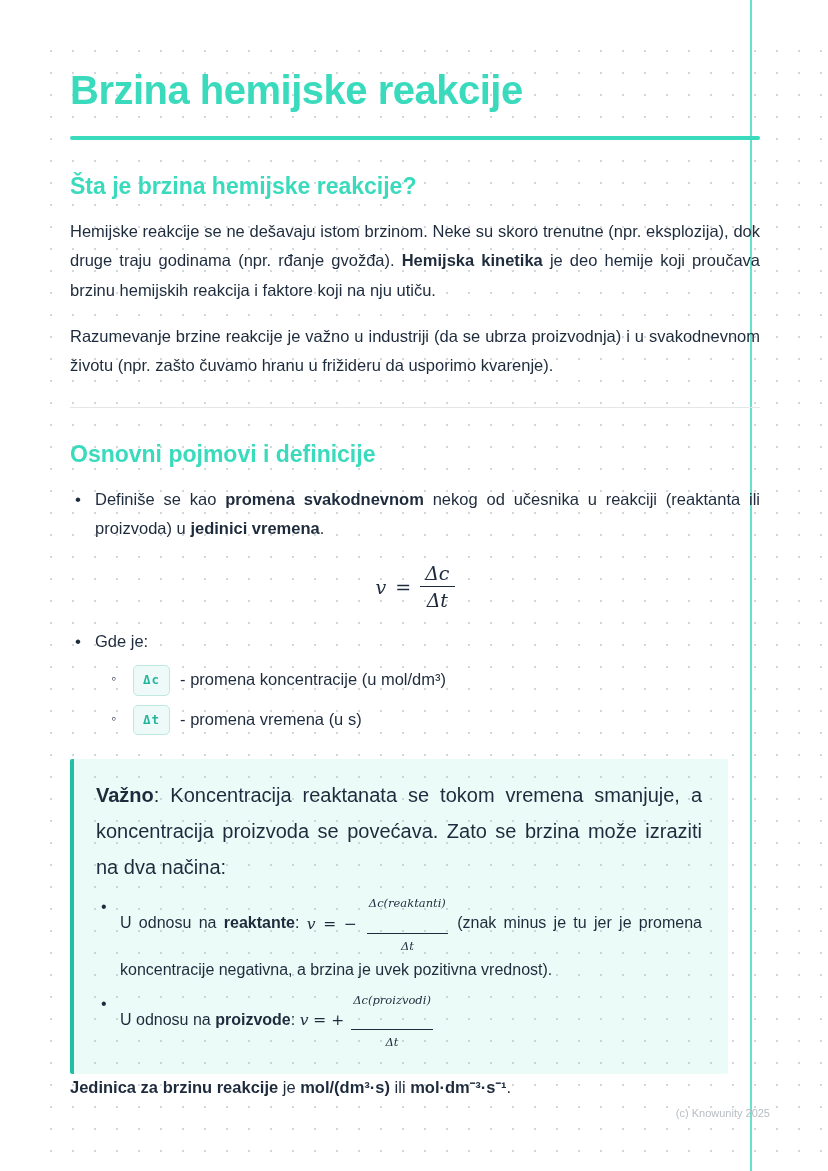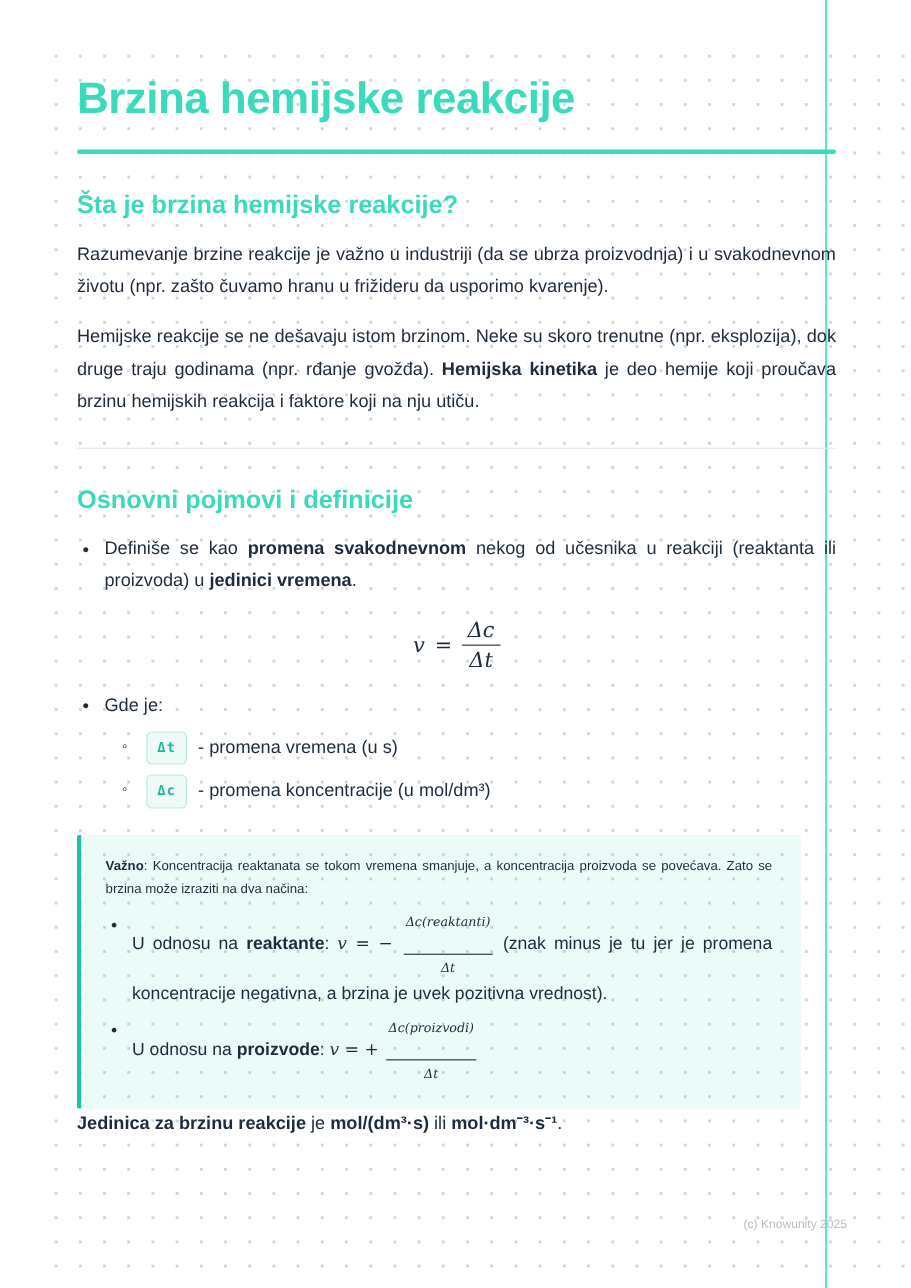--- a/index.html
+++ b/index.html
@@ -76,21 +76,21 @@
   .frac { display: inline-flex; flex-direction: column; text-align: center; vertical-align: middle; font-style: italic; }
   .frac .num { display: block; border-bottom: 1.4px solid var(--text, #1e2b3c); padding: 0 5px 2px; }
   .frac .den { display: block; padding-top: 2px; }
   .callout {
     margin-top: 24px; margin-right: 32px;
     padding: 18px 26px 16px 22px;
     background: var(--callout-bg, rgba(58,218,189,0.10));
     border-left: 4px solid var(--accent-dark, #21c0a6);
     border-radius: 2px;
   }
-  .callout-text { font-size: 12px; line-height: 1.8; text-align: justify; }
+  .callout-text { font-size: 20px; line-height: 1.8; text-align: justify; }
   ul.callout-list { margin-top: 8px; list-style: none; }
   ul.callout-list > li {
     position: relative; padding-left: 24px; margin-bottom: 6px;
     font-size: 16px; line-height: 1.75; text-align: justify;
   }
   ul.callout-list > li::before {
     content: "\2022"; position: absolute; left: 5px; top: 0;
     color: var(--text, #1e2b3c);
   }
   .inline-math { font-family: "DejaVu Serif", serif; font-size: 15.5px; white-space: nowrap; }
@@ -109,22 +109,22 @@
 <div class="page">
   <div class="dots"></div>
   <div class="margin-line"></div>
 
   <main class="content">
     <h1 class="title">Brzina hemijske reakcije</h1>
     <div class="title-rule"></div>
 
     <section>
       <h2 class="section-heading">Šta je brzina hemijske reakcije?</h2>
+      <p class="body"><span>Hemijske reakcije se ne dešavaju istom brzinom. Neke su skoro trenutne (npr. eksplozija), dok druge traju godinama (npr. rđanje gvožđa). </span><b>Hemijska kinetika</b><span> je deo hemije koji proučava brzinu hemijskih reakcija i faktore koji na nju utiču.</span></p>
       <p class="body"><span>Razumevanje brzine reakcije je važno u industriji (da se ubrza proizvodnja) i u svakodnevnom životu (npr. zašto čuvamo hranu u frižideru da usporimo kvarenje).</span></p>
-      <p class="body"><span>Hemijske reakcije se ne dešavaju istom brzinom. Neke su skoro trenutne (npr. eksplozija), dok druge traju godinama (npr. rđanje gvožđa). </span><b>Hemijska kinetika</b><span> je deo hemije koji proučava brzinu hemijskih reakcija i faktore koji na nju utiču.</span></p>
     </section>
 
     <hr class="divider">
 
     <section>
       <h2 class="section-heading">Osnovni pojmovi i definicije</h2>
 
       <ul class="main-list">
         <li>
           <span><span>Definiše se kao </span><b>promena svakodnevnom</b><span> nekog od učesnika u reakciji (reaktanta ili proizvoda) u </span><b>jedinici vremena</b><span>.</span></span>
@@ -138,24 +138,24 @@
           <span class="num">Δc</span>
           <span class="den">Δt</span>
         </span>
       </div>
 
       <ul class="main-list">
         <li>
           <span>Gde je:</span>
           <ul class="sub-list">
             <li>
-              <code class="chip">Δt</code><span>- promena vremena (u s)</span>
+              <code class="chip">Δc</code><span>- promena koncentracije (u mol/dm³)</span>
             </li>
             <li>
-              <code class="chip">Δc</code><span>- promena koncentracije (u mol/dm³)</span>
+              <code class="chip">Δt</code><span>- promena vremena (u s)</span>
             </li>
           </ul>
         </li>
       </ul>
 
       <div class="callout">
         <p class="callout-text"><b>Važno</b><span>: Koncentracija reaktanata se tokom vremena smanjuje, a koncentracija proizvoda se povećava. Zato se brzina može izraziti na dva načina:</span></p>
         <ul class="callout-list">
           <li>
             <span><span>U odnosu na </span><b>reaktante</b><span>: </span></span><span class="inline-math"><span class="mvar">v</span> <span>= −</span> <span class="frac">

